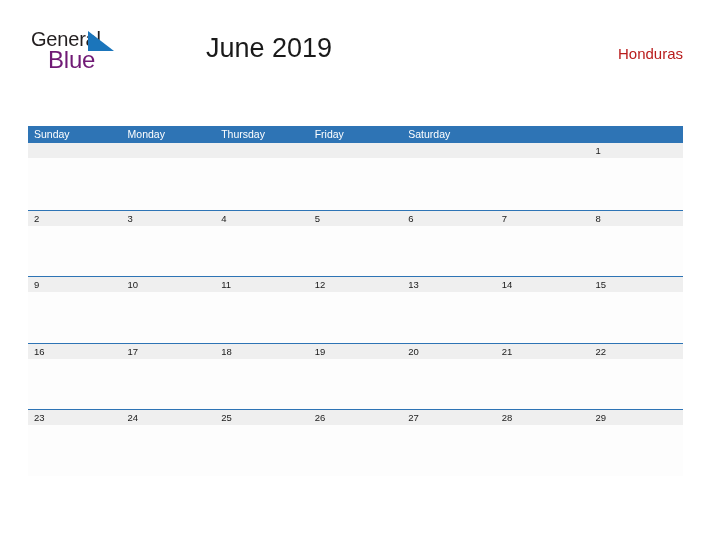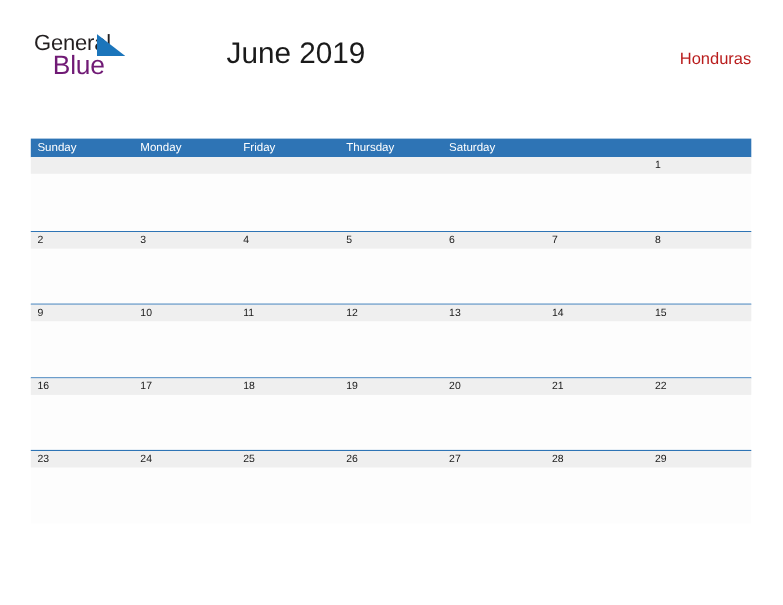--- a/index.html
+++ b/index.html
@@ -191,22 +191,22 @@
 
     <div class="country">Honduras</div>
 
   </div>
 
   <div class="calendar">
 
     <div class="weekday-row">
       <div class="weekday-cell">Sunday</div>
       <div class="weekday-cell">Monday</div>
+      <div class="weekday-cell">Thursday</div>
       <div class="weekday-cell">Friday</div>
-      <div class="weekday-cell">Thursday</div>
       <div class="weekday-cell">Saturday</div>
     </div>
 
     <div id="weeks-container">
         <div class="week-row first">
           <div class="daynum-strip">
             <div class="daynum-cell"></div>
             <div class="daynum-cell"></div>
             <div class="daynum-cell"></div>
             <div class="daynum-cell"></div>

